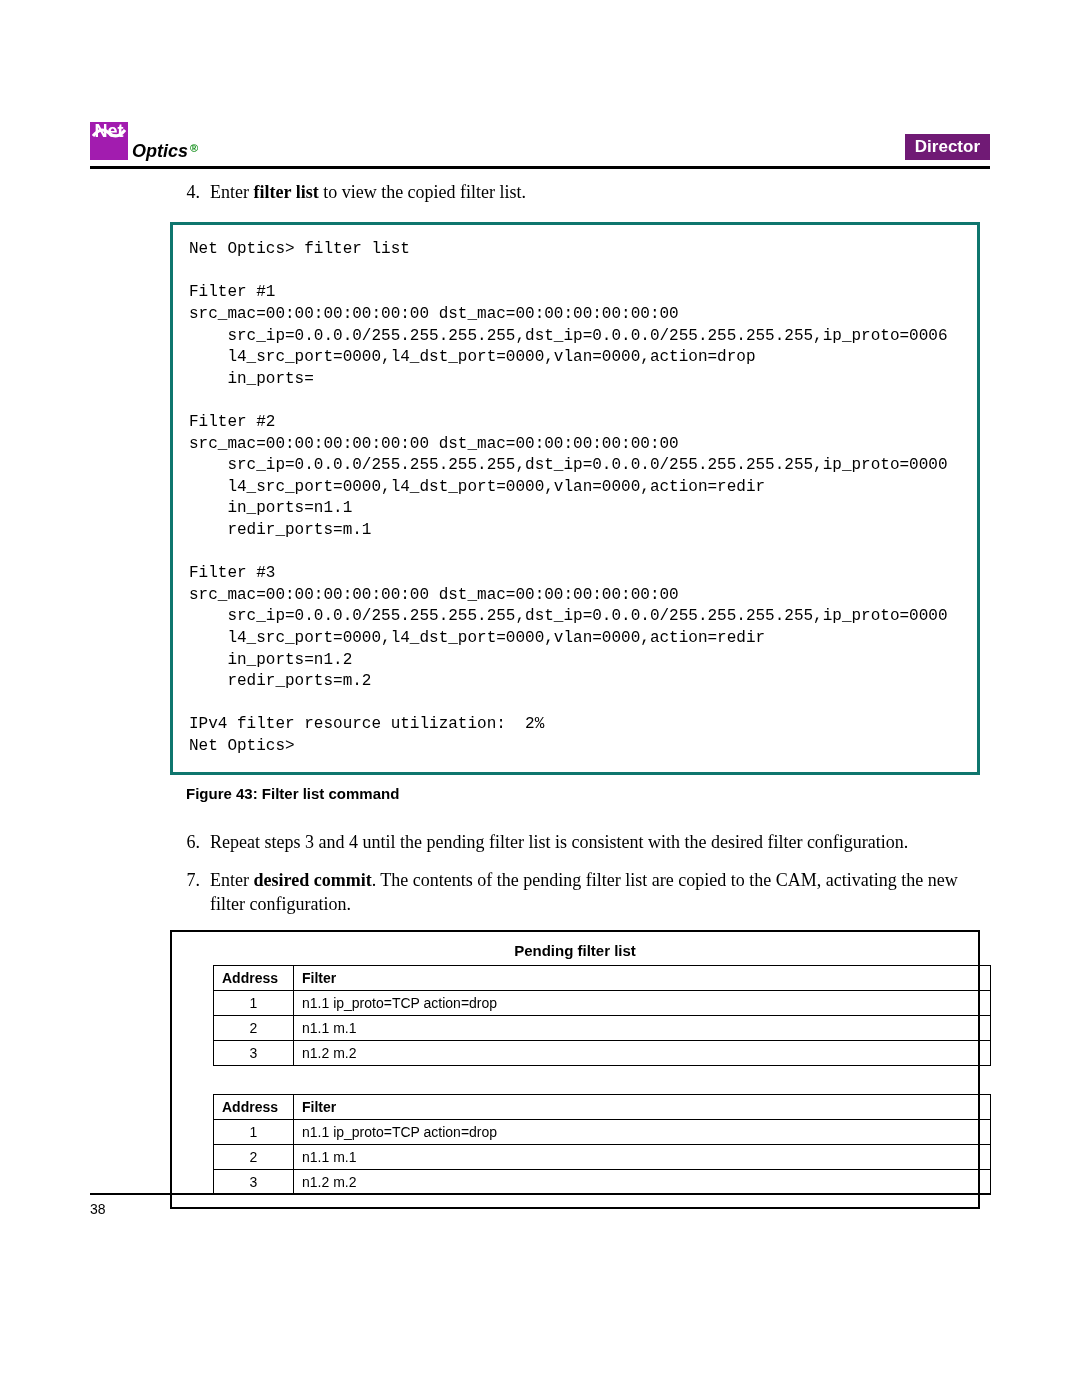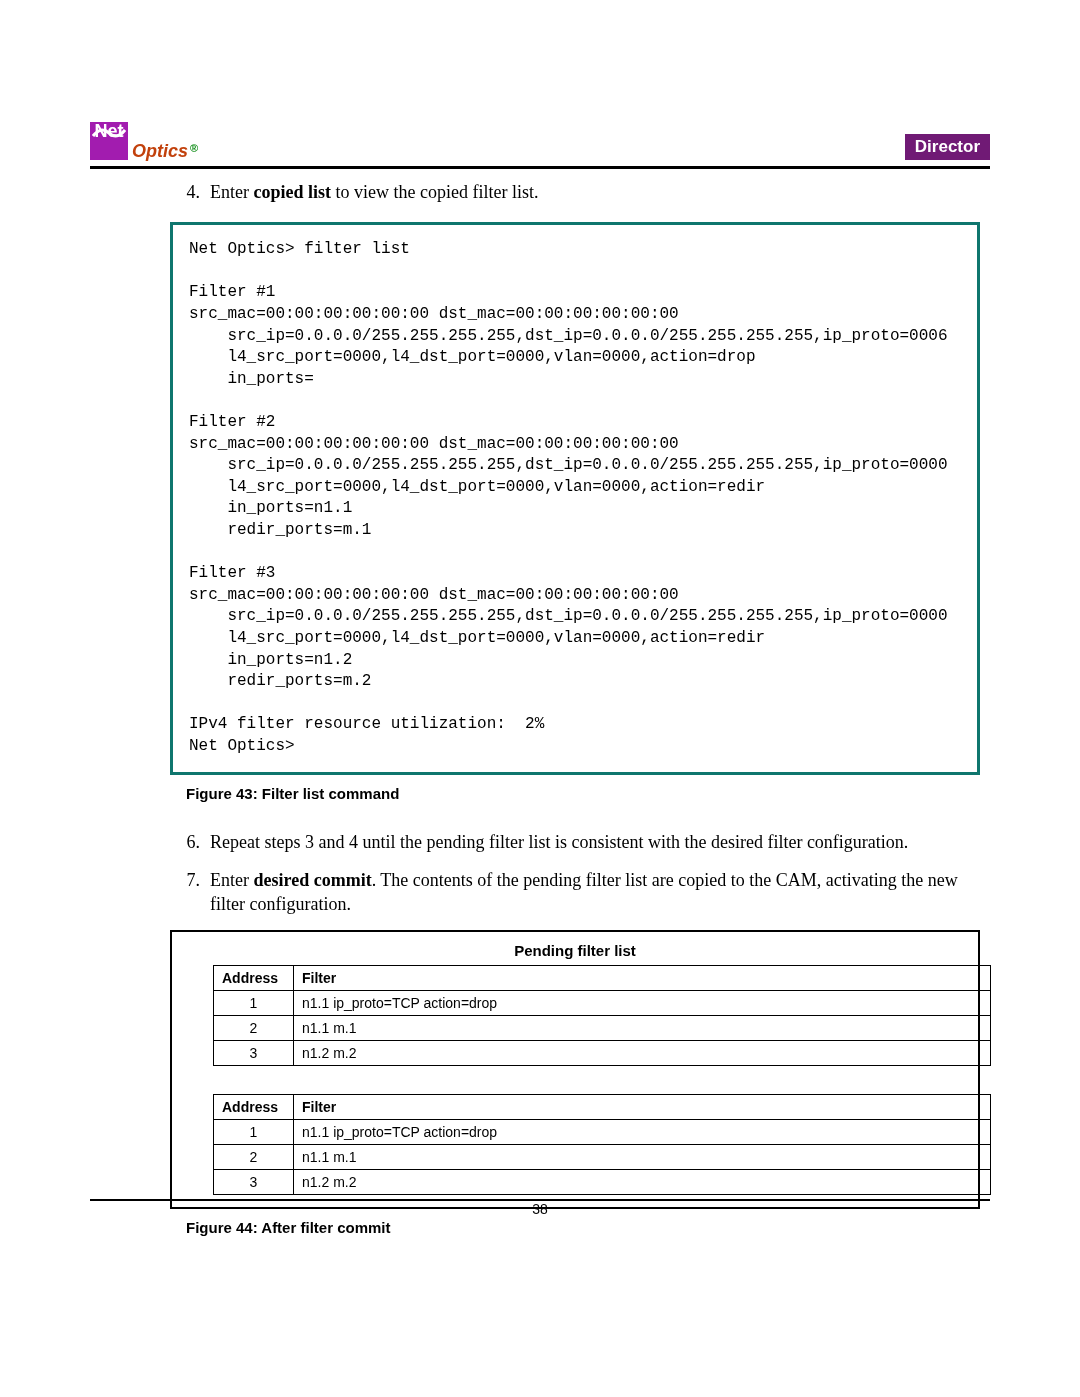--- a/index.html
+++ b/index.html
@@ -2,37 +2,37 @@
 <html><head>
 <meta charset="utf-8">
 <style>
   html,body{margin:0;padding:0;background:#fff;}
   .page{width:1080px;height:1397px;position:relative;box-sizing:border-box;padding:120px 90px 0 90px;font-family:"Times New Roman",Times,serif;color:#000;}
   .top-bar{position:absolute;top:122px;left:90px;right:90px;display:flex;justify-content:space-between;align-items:flex-end;border-bottom:3px solid #000;padding-bottom:6px;}
   .logo{display:flex;align-items:flex-end;}
   .logo-mark{position:relative;width:38px;height:38px;background:#a21caf;margin-right:4px;display:flex;justify-content:center;}
   .logo-mark svg{position:absolute;top:4px;left:2px;}
   .logo-mark-text{font:bold 18px/1 Arial,Helvetica,sans-serif;color:#fff;margin-bottom:2px;}
-  .logo-optics{font:italic bold 18px/1 Arial,Helvetica,sans-serif;color:#c2410c;}
+  .logo-optics{font:italic bold 18px/1 Arial,Helvetica,sans-serif;color:#000000;}
   .logo-reg{font:bold 11px Arial;color:#0a8a12;margin-left:2px;position:relative;top:-6px;}
   .chapter{background:#701a75;color:#fff;font:bold 17px Arial,Helvetica,sans-serif;padding:3px 10px;}
   .content{margin-top:60px;margin-left:80px;margin-right:10px;font-size:18px;line-height:1.35;}
   .step{display:flex;margin-bottom:14px;}
   .step-num{width:30px;flex:0 0 30px;text-align:right;margin-right:10px;}
   .step-text{flex:1;}
   .codebox{border:3px solid #0f766e;margin:18px 0 10px 0;padding:14px 16px;font-family:"Courier New",Courier,monospace;font-size:16px;line-height:1.35;white-space:pre;overflow:hidden;}
   .fig-caption{font:bold 15px Arial,Helvetica,sans-serif;margin:10px 0 28px 16px;}
   .tables-wrap{display:flex;gap:28px;border:2px solid #000;padding:10px 14px 12px 14px;margin-top:6px;flex-direction:column;}
   .tb{flex:1;}
   .tb-title{text-align:center;font:bold 15px Arial,Helvetica,sans-serif;margin-bottom:6px;}
   table{border-collapse:collapse;width:100%;font:14px Arial,Helvetica,sans-serif;table-layout:fixed;margin-left:27px;}
   col.addr{width:80px;}
   th,td{border:1px solid #000;padding:4px 8px;text-align:left;}
   td.ac{text-align:center;}
-  .footer{position:absolute;left:90px;right:90px;bottom:180px;border-top:2px solid #000;text-align:center;font:14px Arial,Helvetica,sans-serif;}
+  .footer{position:absolute;left:90px;right:90px;bottom:180px;border-top:2px solid #000;text-align:left;font:14px Arial,Helvetica,sans-serif;padding-top:6px;}
 </style>
 </head>
 <body>
 
 <div class="page">
 
   <div class="top-bar">
     <div class="logo">
       <div class="logo-mark">
         <svg width="34" height="14" viewBox="0 0 34 14">
@@ -44,21 +44,21 @@
       <span class="logo-reg">®</span>
     </div>
     <div class="chapter">Director</div>
   </div>
 
   <div class="content">
 
     <div class="step">
       <div class="step-num">4.</div>
       <div class="step-text">
-        <span>Enter </span><b>copied list</b><span> to view the copied filter list.</span>
+        <span>Enter </span><b>filter list</b><span> to view the copied filter list.</span>
       </div>
     </div>
 
     <div class="codebox">Net Optics&gt; filter list
 
 Filter #1
 src_mac=00:00:00:00:00:00 dst_mac=00:00:00:00:00:00
     src_ip=0.0.0.0/255.255.255.255,dst_ip=0.0.0.0/255.255.255.255,ip_proto=0006
     l4_src_port=0000,l4_dst_port=0000,vlan=0000,action=drop
     in_ports=
@@ -143,21 +143,20 @@
               </tr>
           <tr>
                 <td class="ac">3</td>
                 <td>n1.2 m.2</td>
               </tr>
         </tbody>
           </table>
       </div>
     </div>
 
-    <div class="fig-caption">Figure 44: After filter commit</div>
 
   </div>
 
   <div class="footer">
     <span>38</span>
   </div>
 
 </div>
 
 </body></html>

